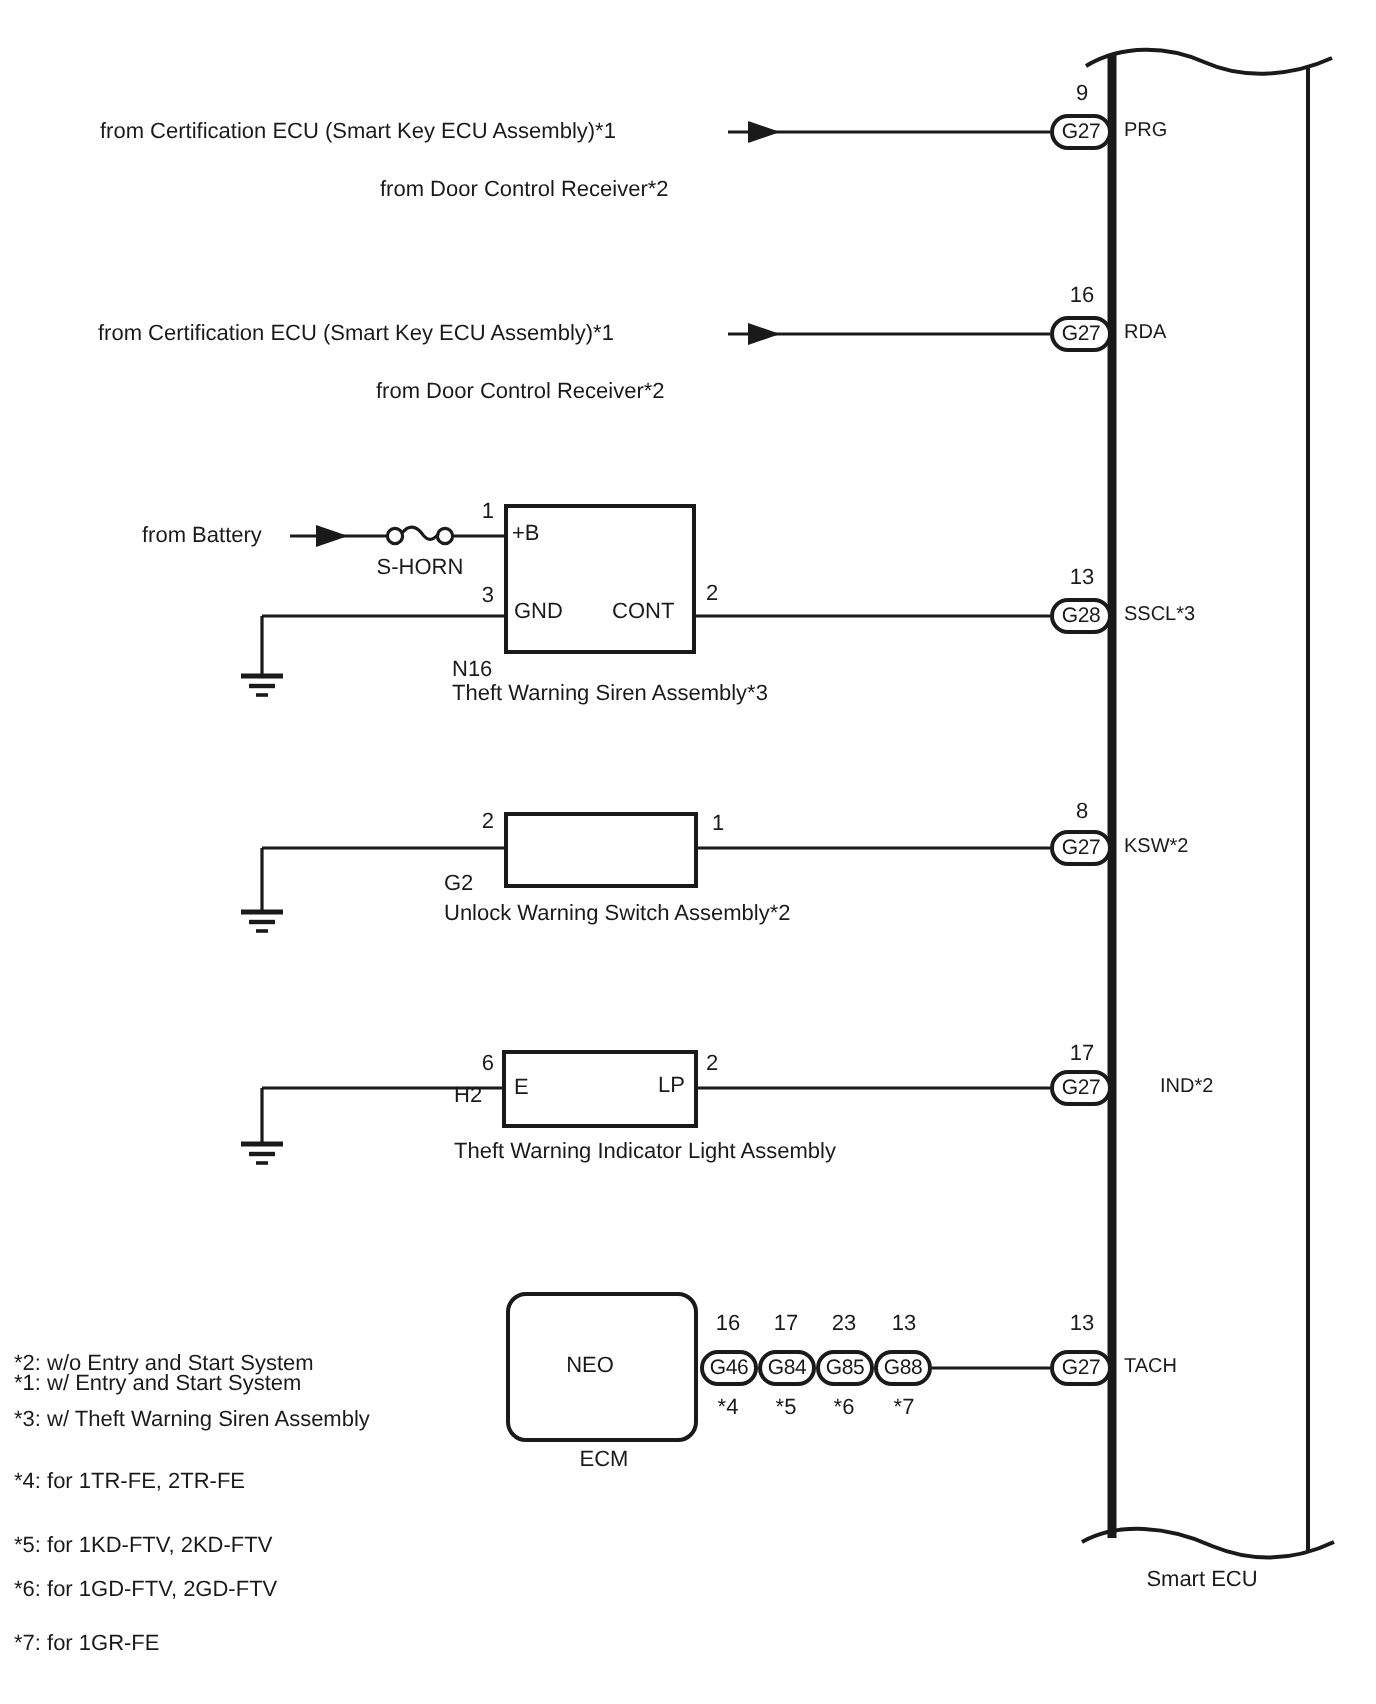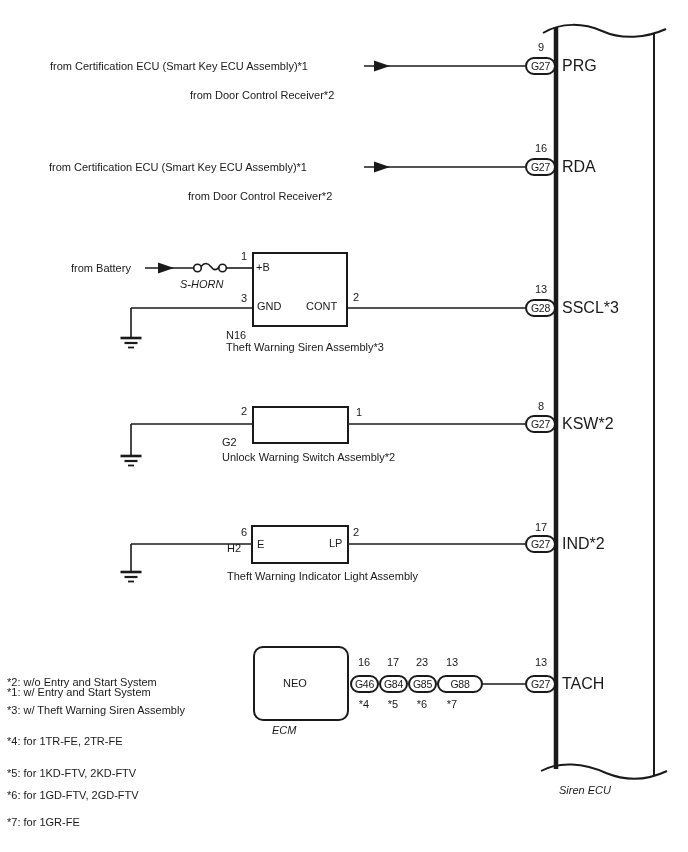--- a/index.html
+++ b/index.html
@@ -1,22 +1,22 @@
 <!DOCTYPE html>
 <html><head>
 <meta charset="utf-8">
 <style>
   html,body{margin:0;padding:0;background:#fff;}
   #page{position:relative;width:688px;height:852px;background:#ffffff;overflow:hidden;
         font-family:"Liberation Sans","DejaVu Sans",sans-serif;color:#1a1a1a;}
   #wires{position:absolute;left:0;top:0;width:688px;height:852px;}
   .t{position:absolute;font-size:11px;line-height:12px;white-space:nowrap;}
   .pin{width:24px;text-align:center;}
-  .sig{font-size:16px;}
-  .ctr{font-style:italic;}
+  .sig{font-size:10px;}
+  .ctr{text-align:center;}
   .box{position:absolute;border:2px solid #1a1a1a;background:#fff;box-sizing:border-box;}
   .conn{position:absolute;height:18px;border:2px solid #1a1a1a;border-radius:9px;background:#fff;
         box-sizing:border-box;display:flex;align-items:center;justify-content:center;
         font-size:10.5px;letter-spacing:-0.2px;}
 </style>
 </head>
 <body>
 
 <div id="page">
 
@@ -104,21 +104,21 @@
   <div class="t ctr" style="left:272px;top:724px;width:60px">ECM</div>
 
   <div class="t pin" style="left:352px;top:656px">16</div>
   <div class="t pin" style="left:381px;top:656px">17</div>
   <div class="t pin" style="left:410px;top:656px">23</div>
   <div class="t pin" style="left:440px;top:656px">13</div>
 
   <div class="conn" style="left:350px;top:675px;width:29px">G46</div>
   <div class="conn" style="left:379px;top:675px;width:29px">G84</div>
   <div class="conn" style="left:408px;top:675px;width:29px">G85</div>
-  <div class="conn" style="left:437px;top:675px;width:46px">G88</div>
+  <div class="conn" style="left:437px;top:675px;width:29px">G88</div>
 
   <div class="t pin" style="left:352px;top:698px">*4</div>
   <div class="t pin" style="left:381px;top:698px">*5</div>
   <div class="t pin" style="left:410px;top:698px">*6</div>
   <div class="t pin" style="left:440px;top:698px">*7</div>
 
   <div class="t pin" style="left:529px;top:41px">9</div>
   <div class="conn" style="left:525px;top:57px;width:31px">G27</div>
   <div class="t sig" style="left:562px;top:60px">PRG</div>
 
@@ -129,27 +129,27 @@
   <div class="t pin" style="left:529px;top:283px">13</div>
   <div class="conn" style="left:525px;top:299px;width:31px">G28</div>
   <div class="t sig" style="left:562px;top:302px">SSCL*3</div>
 
   <div class="t pin" style="left:529px;top:400px">8</div>
   <div class="conn" style="left:525px;top:415px;width:31px">G27</div>
   <div class="t sig" style="left:562px;top:418px">KSW*2</div>
 
   <div class="t pin" style="left:529px;top:521px">17</div>
   <div class="conn" style="left:525px;top:535px;width:31px">G27</div>
-  <div class="t sig" style="left:562px;top:538px">IND*2</div>
+  <div class="t sig" style="left:580px;top:538px">IND*2</div>
 
   <div class="t pin" style="left:529px;top:656px">13</div>
   <div class="conn" style="left:525px;top:675px;width:31px">G27</div>
   <div class="t sig" style="left:562px;top:678px">TACH</div>
 
-  <div class="t ctr" style="left:559px;top:784px;width:84px">Siren ECU</div>
+  <div class="t ctr" style="left:559px;top:784px;width:84px">Smart ECU</div>
 
   <div class="t" style="left:7px;top:686px">*1: w/ Entry and Start System</div>
   <div class="t" style="left:7px;top:676px">*2: w/o Entry and Start System</div>
   <div class="t" style="left:7px;top:704px">*3: w/ Theft Warning Siren Assembly</div>
   <div class="t" style="left:7px;top:735px">*4: for 1TR-FE, 2TR-FE</div>
   <div class="t" style="left:7px;top:767px">*5: for 1KD-FTV, 2KD-FTV</div>
   <div class="t" style="left:7px;top:789px">*6: for 1GD-FTV, 2GD-FTV</div>
   <div class="t" style="left:7px;top:816px">*7: for 1GR-FE</div>
 
 </div>

